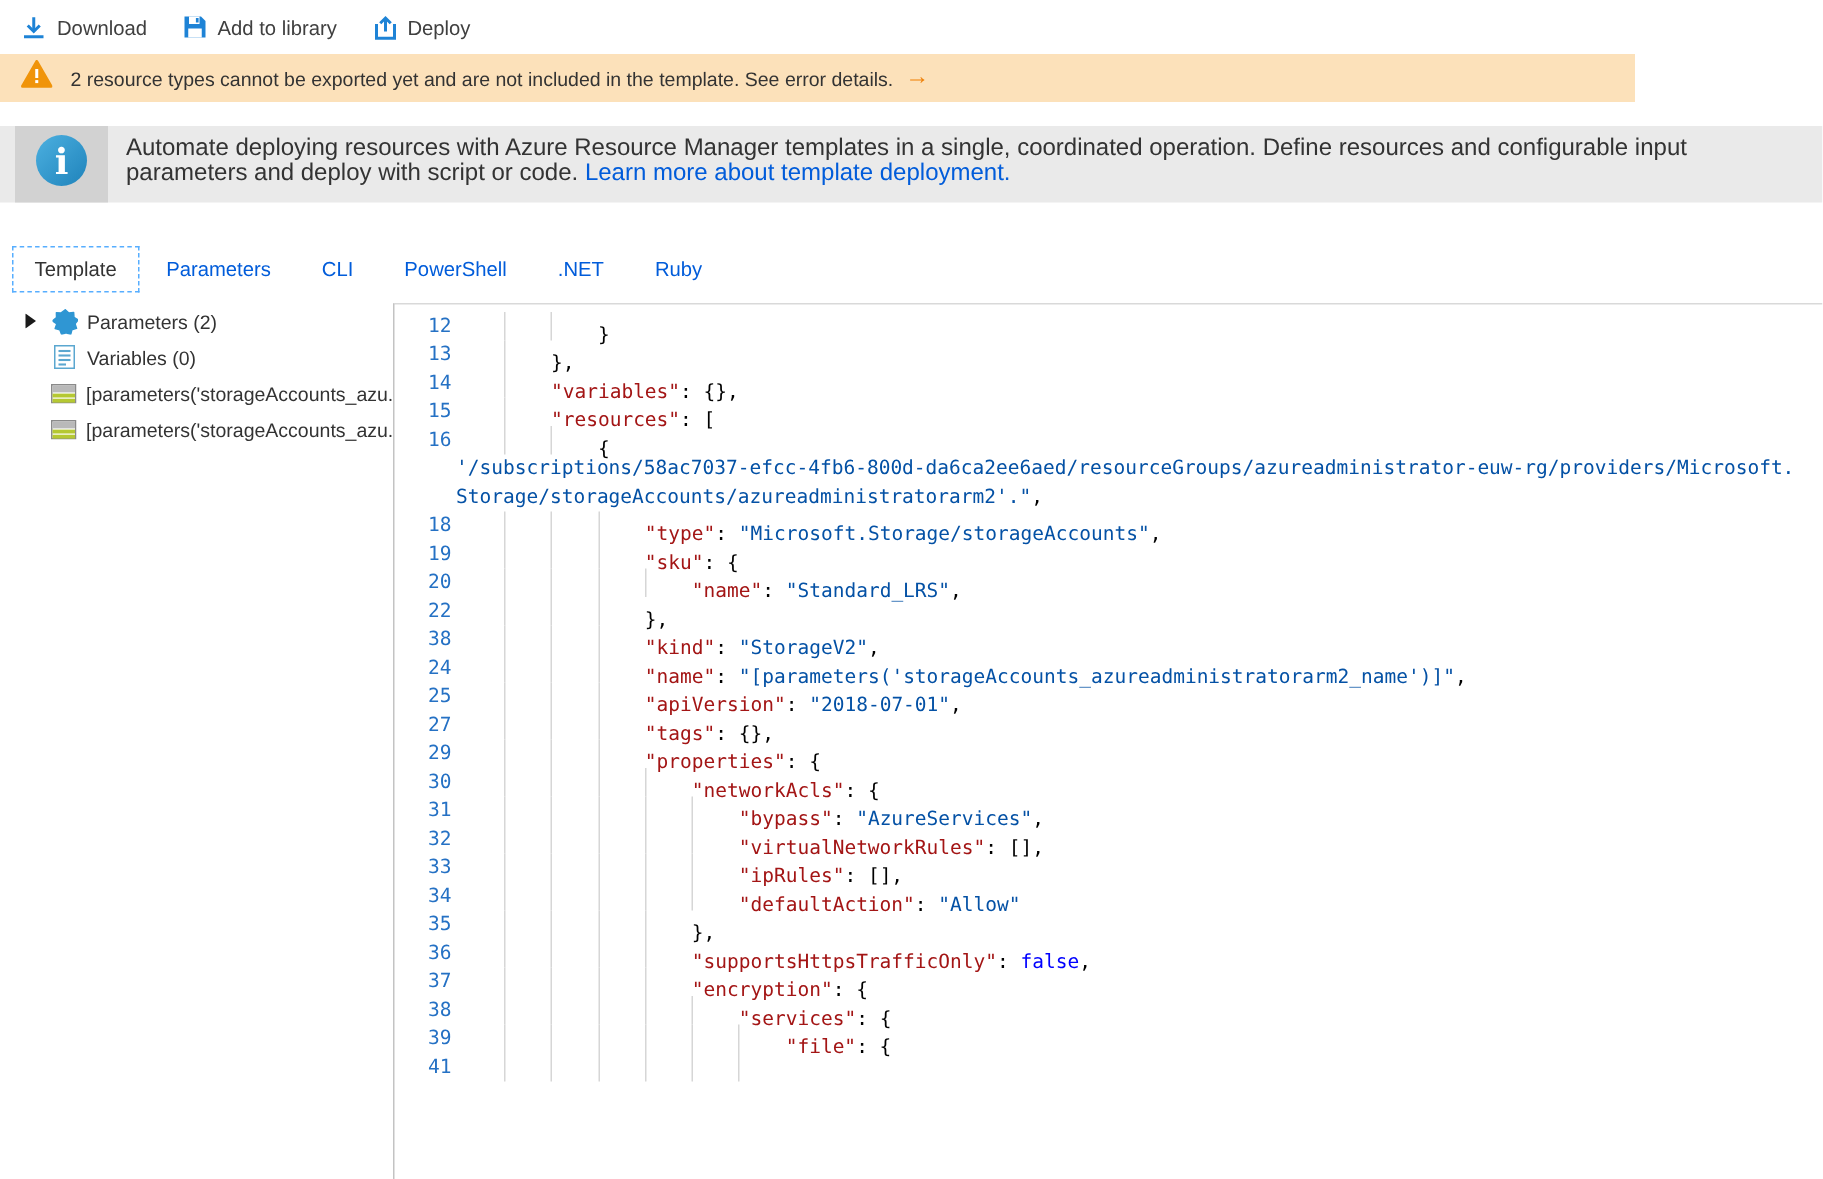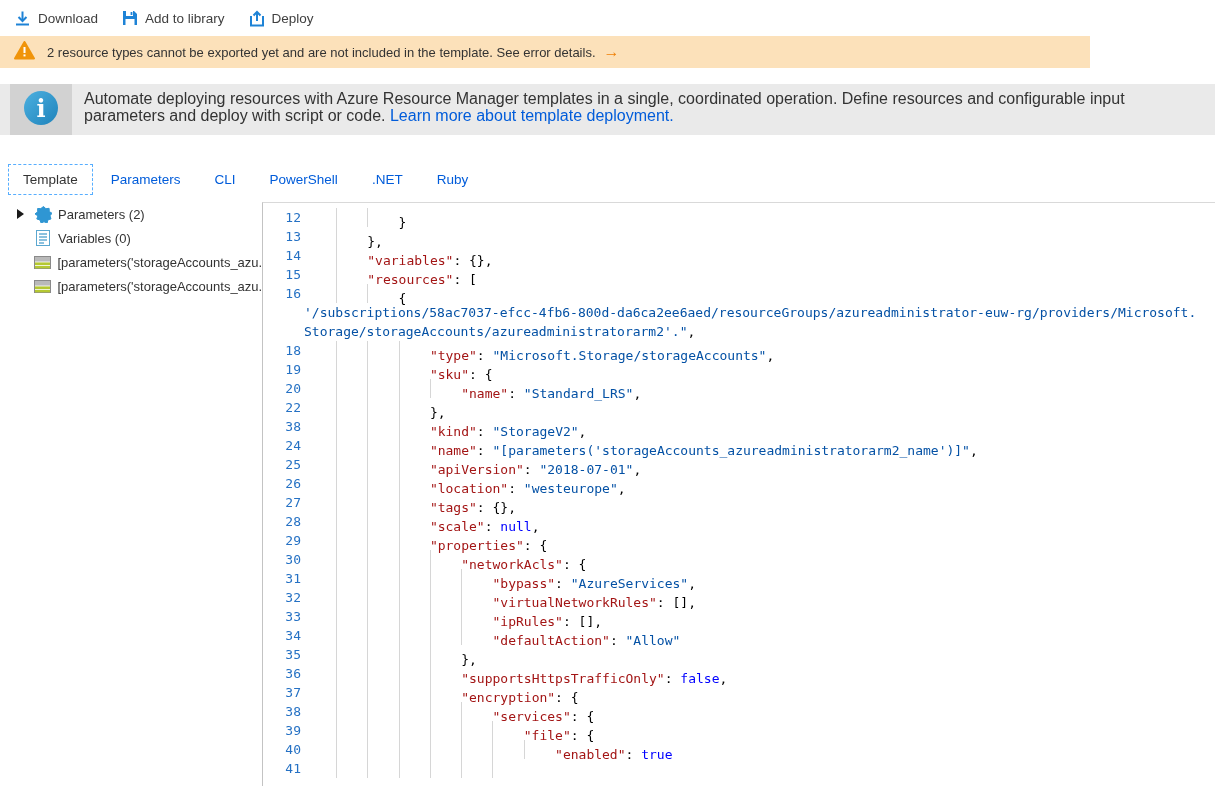--- a/index.html
+++ b/index.html
@@ -253,32 +253,24 @@
           </div>
           <div class="crow">
             <div class="ln">24</div>
             <div class="code"><span class="ig"></span><span class="ig"></span><span class="ig"></span><span class="tk">"name"</span><span class="tp">: </span><span class="ts">"[parameters('storageAccounts_azureadministratorarm2_name')]"</span><span class="tp">,</span></div>
           </div>
           <div class="crow">
             <div class="ln">25</div>
             <div class="code"><span class="ig"></span><span class="ig"></span><span class="ig"></span><span class="tk">"apiVersion"</span><span class="tp">: </span><span class="ts">"2018-07-01"</span><span class="tp">,</span></div>
           </div>
           <div class="crow">
-            <div class="ln">26</div>
-            <div class="code"><span class="ig"></span><span class="ig"></span><span class="ig"></span><span class="tk">"location"</span><span class="tp">: </span><span class="ts">"westeurope"</span><span class="tp">,</span></div>
-          </div>
-          <div class="crow">
             <div class="ln">27</div>
             <div class="code"><span class="ig"></span><span class="ig"></span><span class="ig"></span><span class="tk">"tags"</span><span class="tp">: {},</span></div>
           </div>
           <div class="crow">
-            <div class="ln">28</div>
-            <div class="code"><span class="ig"></span><span class="ig"></span><span class="ig"></span><span class="tk">"scale"</span><span class="tp">: </span><span class="tw">null</span><span class="tp">,</span></div>
-          </div>
-          <div class="crow">
             <div class="ln">29</div>
             <div class="code"><span class="ig"></span><span class="ig"></span><span class="ig"></span><span class="tk">"properties"</span><span class="tp">: {</span></div>
           </div>
           <div class="crow">
             <div class="ln">30</div>
             <div class="code"><span class="ig"></span><span class="ig"></span><span class="ig"></span><span class="ig"></span><span class="tk">"networkAcls"</span><span class="tp">: {</span></div>
           </div>
           <div class="crow">
             <div class="ln">31</div>
             <div class="code"><span class="ig"></span><span class="ig"></span><span class="ig"></span><span class="ig"></span><span class="ig"></span><span class="tk">"bypass"</span><span class="tp">: </span><span class="ts">"AzureServices"</span><span class="tp">,</span></div>
@@ -309,23 +301,19 @@
           </div>
           <div class="crow">
             <div class="ln">38</div>
             <div class="code"><span class="ig"></span><span class="ig"></span><span class="ig"></span><span class="ig"></span><span class="ig"></span><span class="tk">"services"</span><span class="tp">: {</span></div>
           </div>
           <div class="crow">
             <div class="ln">39</div>
             <div class="code"><span class="ig"></span><span class="ig"></span><span class="ig"></span><span class="ig"></span><span class="ig"></span><span class="ig"></span><span class="tk">"file"</span><span class="tp">: {</span></div>
           </div>
           <div class="crow">
-            <div class="ln">40</div>
-            <div class="code"><span class="ig"></span><span class="ig"></span><span class="ig"></span><span class="ig"></span><span class="ig"></span><span class="ig"></span><span class="ig"></span><span class="tk">"enabled"</span><span class="tp">: </span><span class="tw">true</span></div>
-          </div>
-          <div class="crow">
             <div class="ln">41</div>
             <div class="code"><span class="ig"></span><span class="ig"></span><span class="ig"></span><span class="ig"></span><span class="ig"></span><span class="ig"></span></div>
           </div>
         </div>
     </div>
   </div>
 </div>
 
 </body></html>

